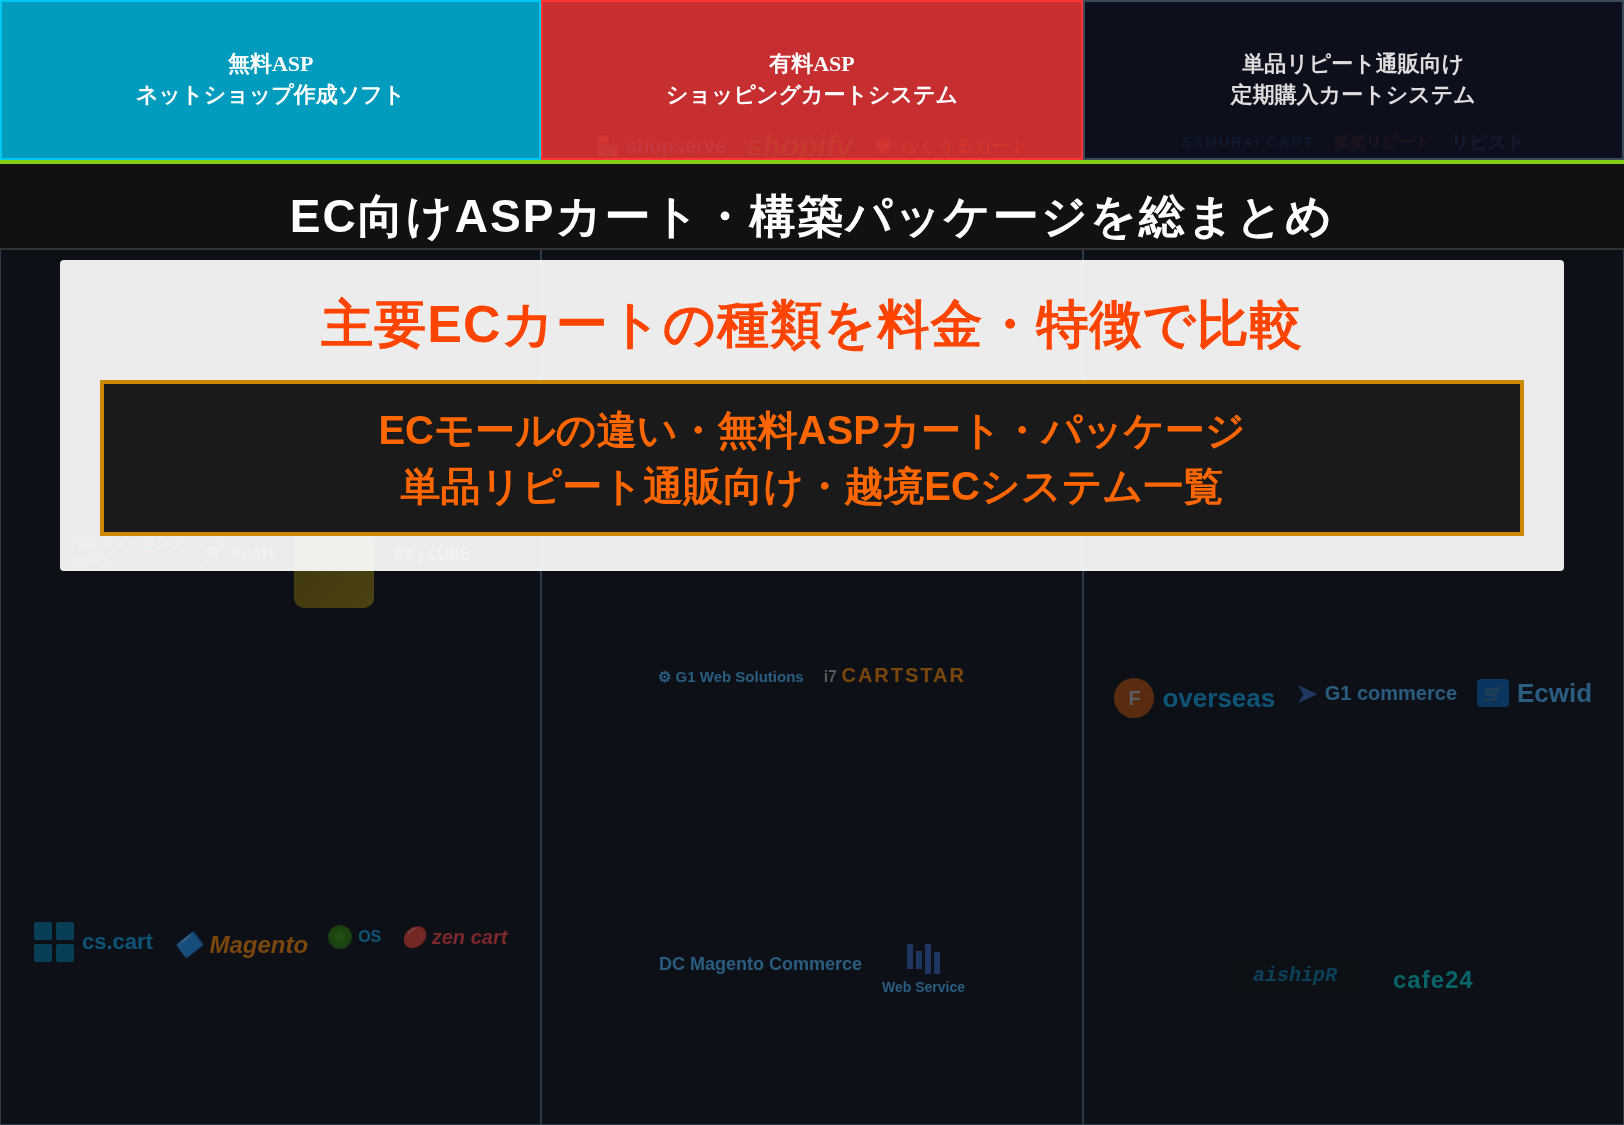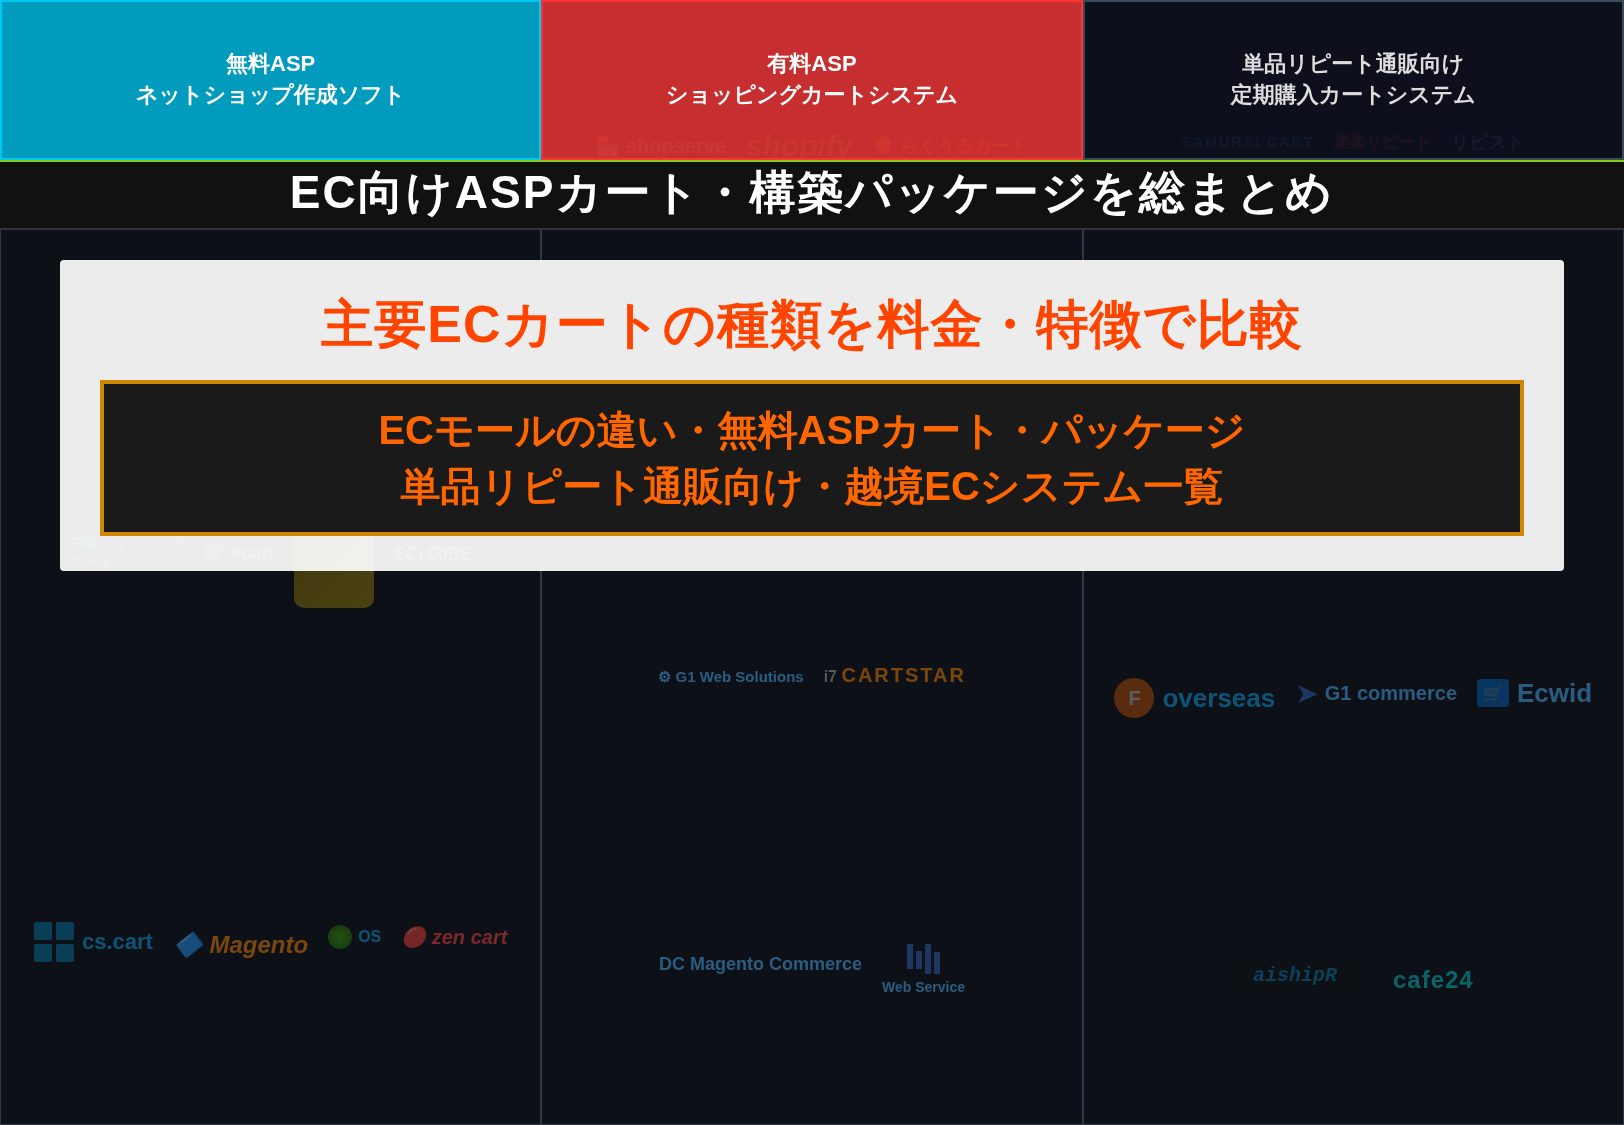--- a/index.html
+++ b/index.html
@@ -53,20 +53,21 @@
     .logo-item.teal { color: #00cccc; }
     .logo-item.purple { color: #aa66ff; }
 
     
     .top-header {
       position: absolute;
       top: 0; left: 0; right: 0;
       height: 160px;
       display: flex;
       align-items: stretch;
+      font-family: Liberation Serif, serif;
     }
 
     .header-col {
       flex: 1;
       display: flex;
       align-items: center;
       justify-content: center;
       text-align: center;
       padding: 15px 20px;
     }
@@ -95,26 +96,26 @@
 
     .header-text.light {
       color: #ddd;
     }
 
     
     .main-title-bar {
       position: absolute;
       top: 160px;
       left: 0; right: 0;
-      height: 70px;
+      height: 90px;
       background: #111111;
       display: flex;
-      align-items: flex-start;
+      align-items: flex-end;
       justify-content: center;
-      border-top: 2px solid #84cc16;
+      border-top: 4px solid #84cc16;
       border-bottom: 2px solid #333;
     }
 
     .main-title {
       color: white;
       font-size: 46px;
       font-weight: bold;
       letter-spacing: 2px;
     }
 

